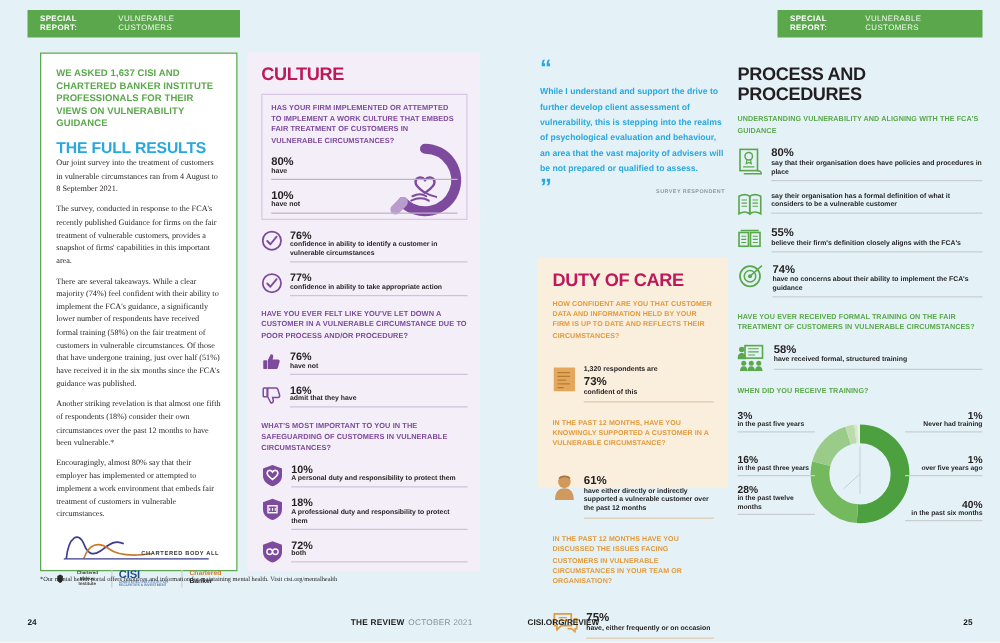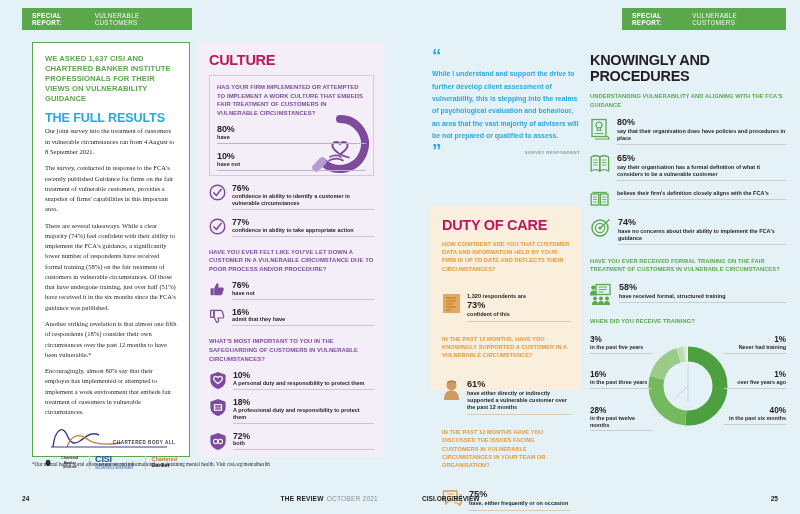--- a/index.html
+++ b/index.html
@@ -383,21 +383,21 @@
           <div class="txt">
             <div class="pct">75%</div>
             <div class="desc">have, either frequently or on occasion</div>
             <div class="rule3"></div>
           </div>
         </div>
       </div>
     </div>
 
     <div class="policies">
-      <div class="pol-title">KNOWINGLY AND</div>
+      <div class="pol-title">PROCESS AND</div>
       <div class="pol-title">PROCEDURES</div>
       <div class="q-green" style="margin-top:8px">UNDERSTANDING VULNERABILITY AND ALIGNING WITH THE FCA'S GUIDANCE</div>
 
       <div class="grow">
         <svg width="20" height="22" viewBox="0 0 20 22">
           <rect x="2" y="1.5" width="14" height="17" fill="none" stroke="#5aa84b" stroke-width="1.3"></rect>
           <circle cx="9" cy="7" r="3" fill="none" stroke="#5aa84b" stroke-width="1.2"></circle>
           <path d="M7.6 9.6 L7 13 L9 12 L11 13 L10.4 9.6" fill="none" stroke="#5aa84b" stroke-width="1"></path>
           <path d="M4.5 15.5 H13.5" stroke="#5aa84b" stroke-width="1"></path>
           <path d="M16 18.5 c2 0 3 1 3 2.5 H5" fill="none" stroke="#5aa84b" stroke-width="1.2"></path>
@@ -409,34 +409,34 @@
         </div>
       </div>
 
       <div class="grow">
         <svg width="20" height="19" viewBox="0 0 20 19">
           <path d="M1.2 3 C4 1.5 7.5 1.5 9.8 3 V17 C7.5 15.3 4 15.3 1.2 17 Z" fill="none" stroke="#5aa84b" stroke-width="1.3"></path>
           <path d="M18.6 3 C15.8 1.5 12.2 1.5 9.8 3 V17 C12.2 15.3 15.8 15.3 18.6 17 Z" fill="none" stroke="#5aa84b" stroke-width="1.3"></path>
           <path d="M3.2 6 H7.6 M3.2 8.5 H7.6 M3.2 11 H7.6 M12 6 H16.4 M12 8.5 H16.4 M12 11 H16.4" stroke="#5aa84b" stroke-width=".85"></path>
         </svg>
         <div class="txt">
-          <div class="pct">65%</div>
           <div class="desc">say their organisation has a formal definition of what it considers to be a vulnerable customer</div>
           <div class="rule4"></div>
         </div>
       </div>
 
       <div class="grow">
         <svg width="20" height="19" viewBox="0 0 20 19">
           <rect x="1.2" y="4" width="7.6" height="11" fill="none" stroke="#5aa84b" stroke-width="1.3"></rect>
           <rect x="10.4" y="4" width="7.6" height="11" fill="none" stroke="#5aa84b" stroke-width="1.3"></rect>
           <path d="M3 7 H7 M3 9.5 H7 M3 12 H7 M12.2 7 H16.2 M12.2 9.5 H16.2 M12.2 12 H16.2" stroke="#5aa84b" stroke-width=".85"></path>
           <path d="M2.5 2.4 H17" stroke="#5aa84b" stroke-width="1.1"></path>
         </svg>
         <div class="txt">
+          <div class="pct">55%</div>
           <div class="desc">believe their firm's definition closely aligns with the FCA's</div>
           <div class="rule4"></div>
         </div>
       </div>
 
       <div class="grow">
         <svg width="21" height="20" viewBox="0 0 21 20">
           <circle cx="10" cy="10" r="8" fill="none" stroke="#5aa84b" stroke-width="1.4"></circle>
           <circle cx="10" cy="10" r="4.6" fill="none" stroke="#5aa84b" stroke-width="1.2"></circle>
           <circle cx="10" cy="10" r="1.6" fill="#5aa84b"></circle>
@@ -495,21 +495,21 @@
         <div class="dlbl" style="left:0px; top:2px;">
           <div class="p">3%</div>
           <div class="t">in the past five years</div>
           <div class="ln"></div>
         </div>
         <div class="dlbl" style="left:0px; top:37px;">
           <div class="p">16%</div>
           <div class="t">in the past three years</div>
           <div class="ln"></div>
         </div>
-        <div class="dlbl" style="left:0px; top:73px;">
+        <div class="dlbl" style="left:0px; top:61px;">
           <div class="p">28%</div>
           <div class="t">in the past twelve months</div>
           <div class="ln"></div>
         </div>
 
         <div class="dlbl r" style="right:0px; top:2px;">
           <div class="p">1%</div>
           <div class="t">Never had training</div>
           <div class="ln"></div>
         </div>

